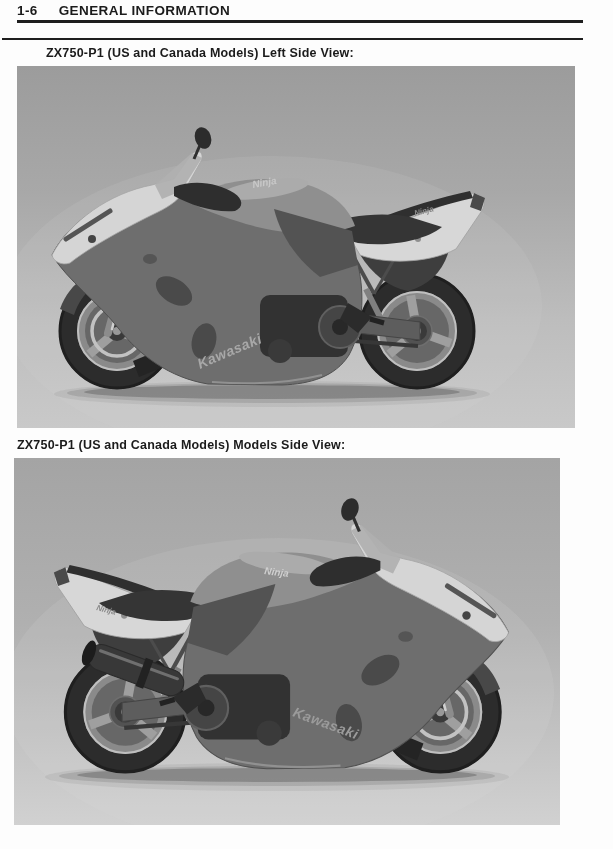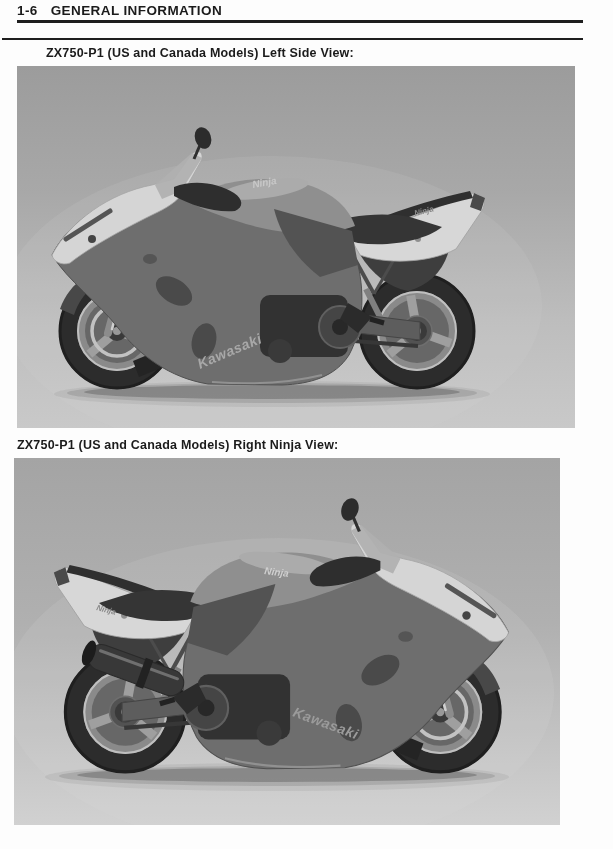--- a/index.html
+++ b/index.html
@@ -9,21 +9,21 @@
     background:#fdfdfd;
     font-family:"Liberation Sans",sans-serif;
     color:#1b1b1b;
     overflow:hidden;
   }
   .header-text{
     position:absolute;left:17px;top:3px;
     font-size:13.5px;font-weight:bold;letter-spacing:.4px;
     white-space:nowrap;
   }
-  .header-text .page-num{margin-right:13px;}
+  .header-text .page-num{margin-right:21px;}
   .rule{position:absolute;background:#1e1e1e;}
   .rule-top{left:17px;top:20px;width:566px;height:2.5px;}
   .rule-bottom{left:2px;top:38px;width:581px;height:2px;}
   .caption{
     position:absolute;left:17px;
     font-size:12.5px;font-weight:bold;letter-spacing:.2px;
     white-space:nowrap;
   }
   .caption-1{top:46px;margin-left:29px;}
   .caption-2{top:438px;}
@@ -160,21 +160,21 @@
         <use href="#bike-art" transform="translate(5,23)"></use>
 
         <text x="0" y="0" transform="translate(183,303) rotate(-23)" font-family="Liberation Sans, sans-serif" font-size="14" font-weight="bold" font-style="italic" letter-spacing="0.6" fill="#a8a8a8">Kawasaki</text>
         <text x="0" y="0" transform="translate(236,122) rotate(-10)" font-family="Liberation Sans, sans-serif" font-size="10" font-weight="bold" font-style="italic" fill="#c8c8c8">Ninja</text>
         <text x="0" y="0" transform="translate(398,150) rotate(-14)" font-family="Liberation Sans, sans-serif" font-size="8" font-weight="bold" font-style="italic" fill="#8a8a8a">Ninja</text>
       </svg>
     </div>
   </section>
 
   <section>
-    <div class="caption caption-2">ZX750-P1 (US and Canada Models) Right Ninja View:</div>
+    <div class="caption caption-2">ZX750-P1 (US and Canada Models) Models Side View:</div>
 
     <div class="photo photo-2">
       <svg viewBox="0 0 546 367">
         <ellipse cx="265" cy="235" rx="275" ry="155" fill="#dcdcdc" opacity="0.14"></ellipse>
         <g>
           <ellipse cx="263" cy="319" rx="232" ry="14" fill="#6a6a6a" opacity="0.12"></ellipse>
           <ellipse cx="263" cy="318" rx="218" ry="10" fill="#5c5c5c" opacity="0.2"></ellipse>
           <ellipse cx="263" cy="317" rx="200" ry="7" fill="#4a4a4a" opacity="0.35"></ellipse>
         </g>
 

